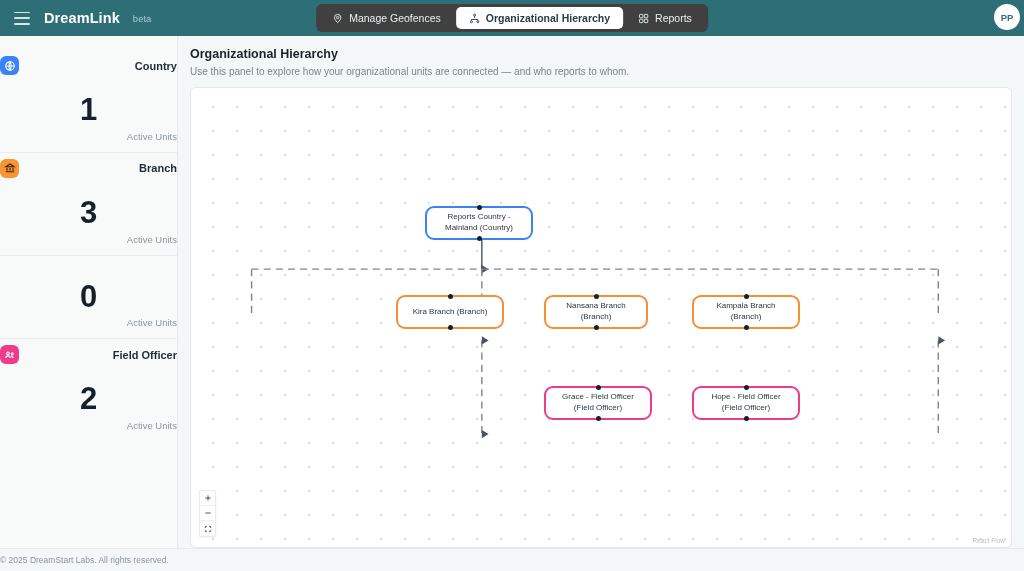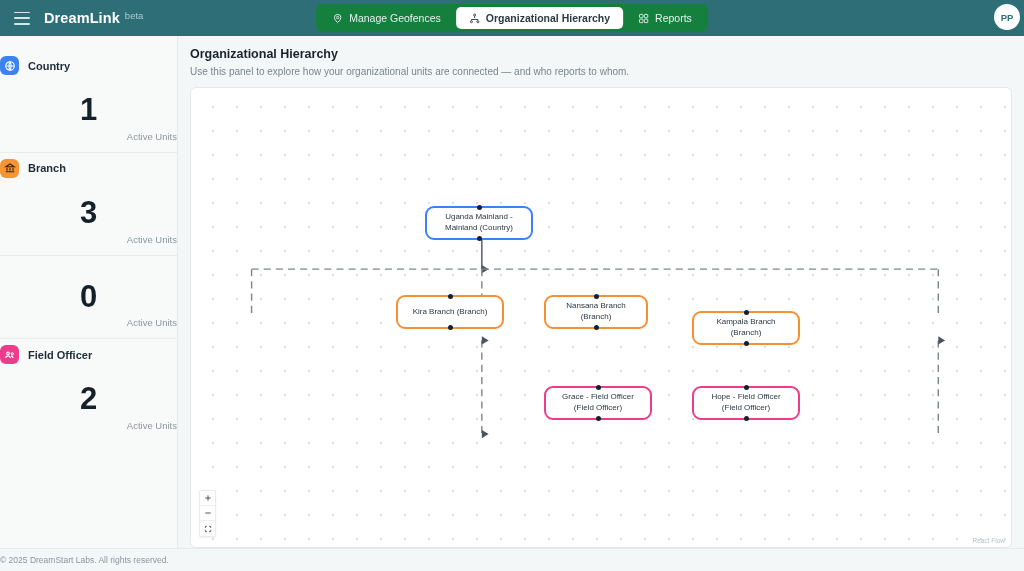--- a/index.html
+++ b/index.html
@@ -18,29 +18,29 @@
     display: flex; align-items: center;
     padding: 0 14px;
     position: relative;
   }
   .hamburger {
     width: 16px; height: 13px;
     display: flex; flex-direction: column; justify-content: space-between;
     cursor: pointer;
   }
   .hamburger span { display:block; height: 1.5px; background: #d6e6e8; border-radius: 1px; }
-  .brand { margin-left: 14px; display: flex; align-items: flex-start; gap: 5px; }
+  .brand { margin-left: 14px; display: flex; align-items: center; gap: 13px; }
   .brand-name { color: #ffffff; font-size: 14.5px; font-weight: bold; letter-spacing: .1px; }
   .brand-beta { color: #a9cdd1; font-size: 9.5px; font-weight: normal; }
 
   .nav {
     position: absolute; left: 50%; transform: translateX(-50%);
     top: 4px;
     height: 28px;
-    background: #15803d;
+    background: #404040;
     border-radius: 6px;
     display: flex; align-items: center;
     padding: 3px;
     gap: 2px;
   }
   .nav-tab {
     height: 22px;
     display: flex; align-items: center; gap: 6px;
     padding: 0 13px;
     border-radius: 5px;
@@ -67,21 +67,21 @@
   
   .sidebar {
     width: 178px; flex: 0 0 178px;
     background: #f7faf9;
     border-right: 1px solid #e4eaea;
     padding: 14px 0 0 0;
     overflow: hidden;
   }
   .stat { padding: 6px 0 10px 0; }
   .stat + .stat { border-top: 1px solid #e8eded; }
-  .stat-head { display: flex; align-items: center; justify-content: flex-start; gap: 9px; }
+  .stat-head { display: flex; align-items: center; justify-content: space-between; gap: 9px; }
   .stat-icon {
     width: 19px; height: 19px; border-radius: 6px;
     display: flex; align-items: center; justify-content: center;
     flex: 0 0 19px;
   }
   .stat-icon svg { width: 12px; height: 12px; }
   .stat-label { font-size: 11px; font-weight: bold; color: #1f2b37; }
   .stat-value {
     text-align: center; font-size: 31px; font-weight: bold;
     color: #16202b; line-height: 1.25; margin-top: 16px;
@@ -294,21 +294,21 @@
             <path d="M288 178 L288 222" stroke="#7d868f" stroke-width="1.4" fill="none" stroke-dasharray="7 5"></path>
             <path d="M740 178 L740 222" stroke="#7d868f" stroke-width="1.4" fill="none" stroke-dasharray="7 5"></path>
 
             <path d="M288 248 L288 340" stroke="#7d868f" stroke-width="1.4" fill="none" stroke-dasharray="7 5" marker-end="url(#arrowUp)" marker-start="url(#arrowUp)"></path>
             <path d="M740 248 L740 340" stroke="#7d868f" stroke-width="1.4" fill="none" stroke-dasharray="7 5" marker-start="url(#arrowUp)"></path>
           </svg>
 
           <div class="node country" style="left:234px; top:118px; width:108px; height:34px;">
             <span class="handle top"></span>
             <div>
-              <div class="node-label">Uganda Mainland -</div>
+              <div class="node-label">Reports Country -</div>
               <div class="node-label">Mainland (Country)</div>
             </div>
             <span class="handle bottom"></span>
           </div>
 
           <div class="node branch" style="left:205px; top:207px; width:108px; height:34px;">
             <span class="handle top"></span>
             <div>
               <div class="node-label">Kira Branch (Branch)</div>
             </div>
@@ -317,21 +317,21 @@
 
           <div class="node branch" style="left:353px; top:207px; width:104px; height:34px;">
             <span class="handle top"></span>
             <div>
               <div class="node-label">Nansana Branch</div>
               <div class="node-label">(Branch)</div>
             </div>
             <span class="handle bottom"></span>
           </div>
 
-          <div class="node branch" style="left:501px; top:207px; width:108px; height:34px;margin-top:16px;">
+          <div class="node branch" style="left:501px; top:207px; width:108px; height:34px;">
             <span class="handle top"></span>
             <div>
               <div class="node-label">Kampala Branch</div>
               <div class="node-label">(Branch)</div>
             </div>
             <span class="handle bottom"></span>
           </div>
 
           <div class="node officer" style="left:353px; top:298px; width:108px; height:34px;">
             <span class="handle top"></span>

